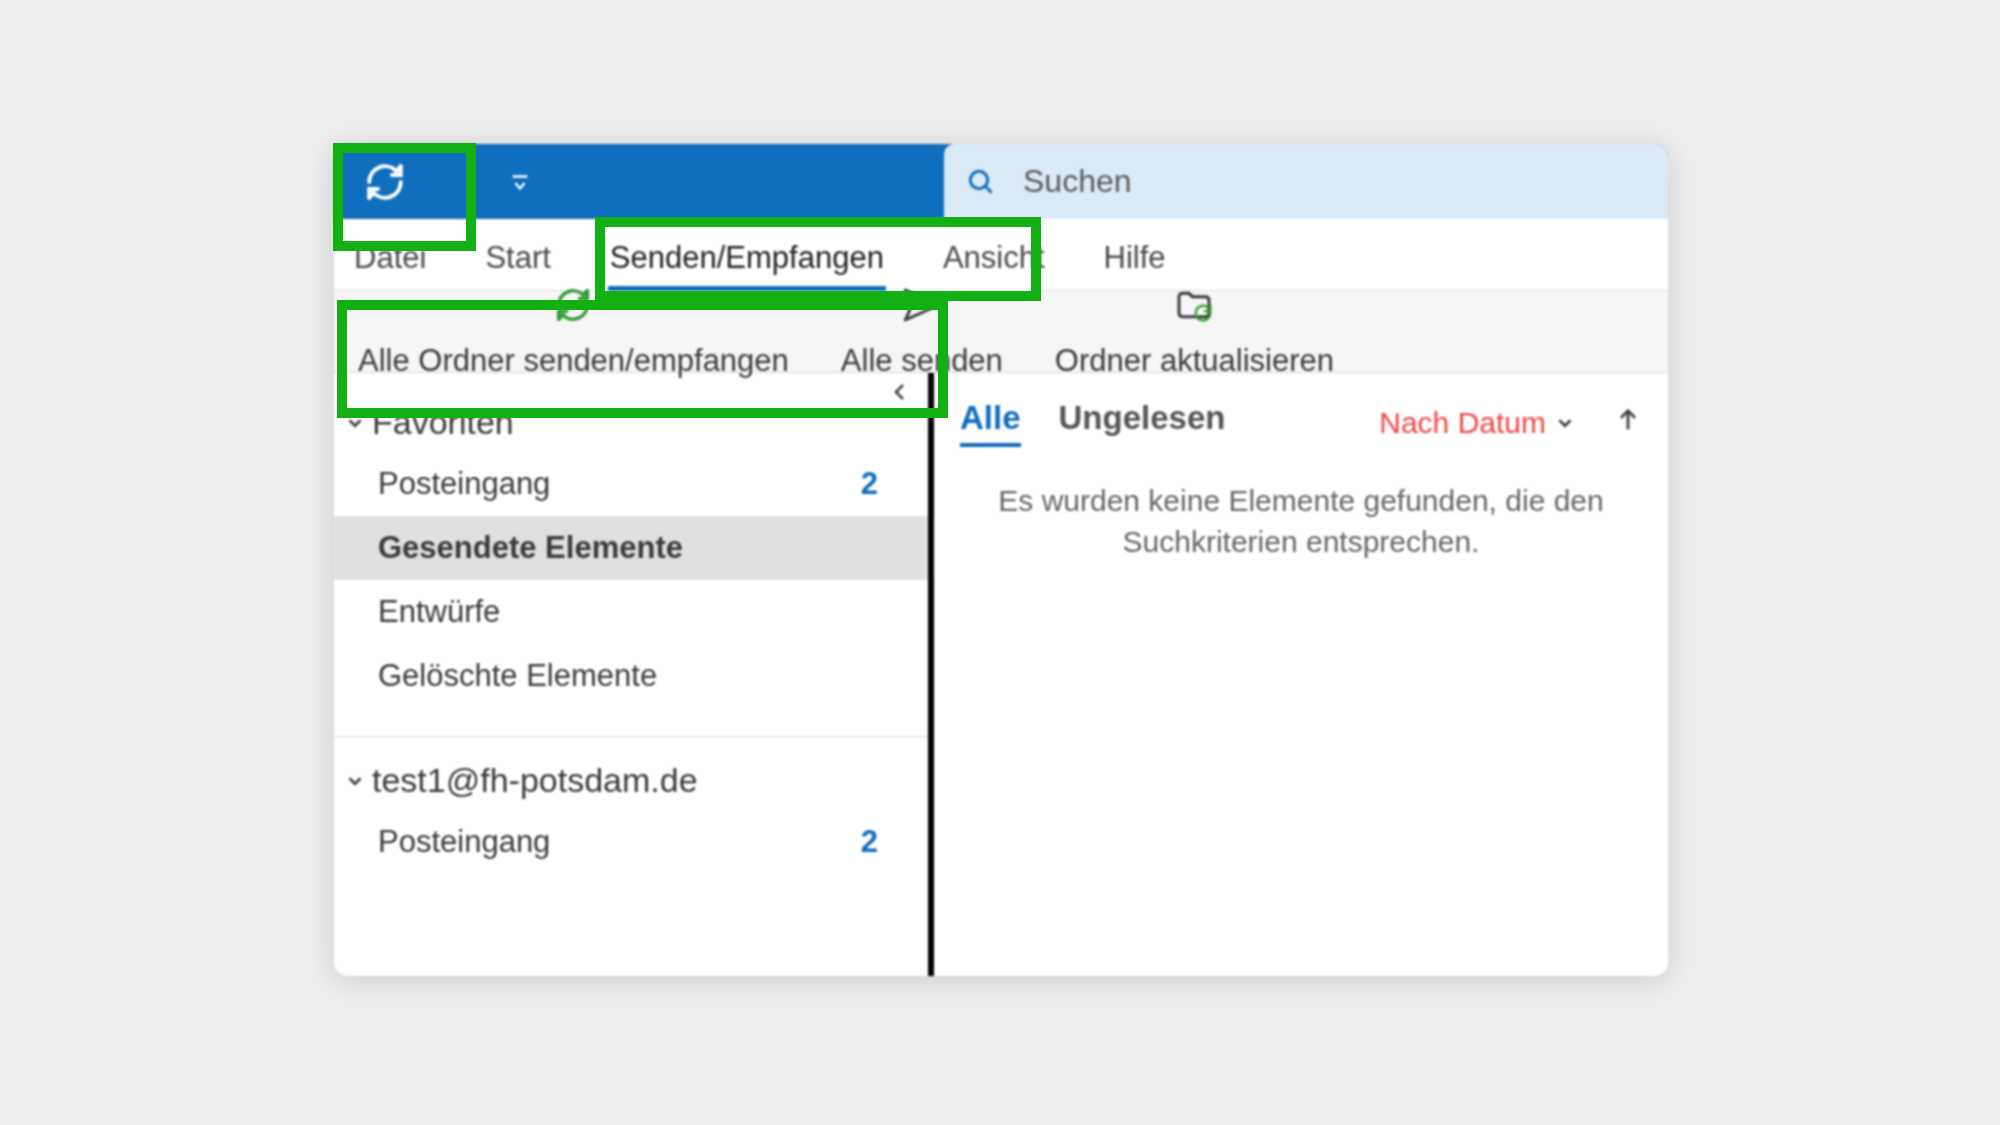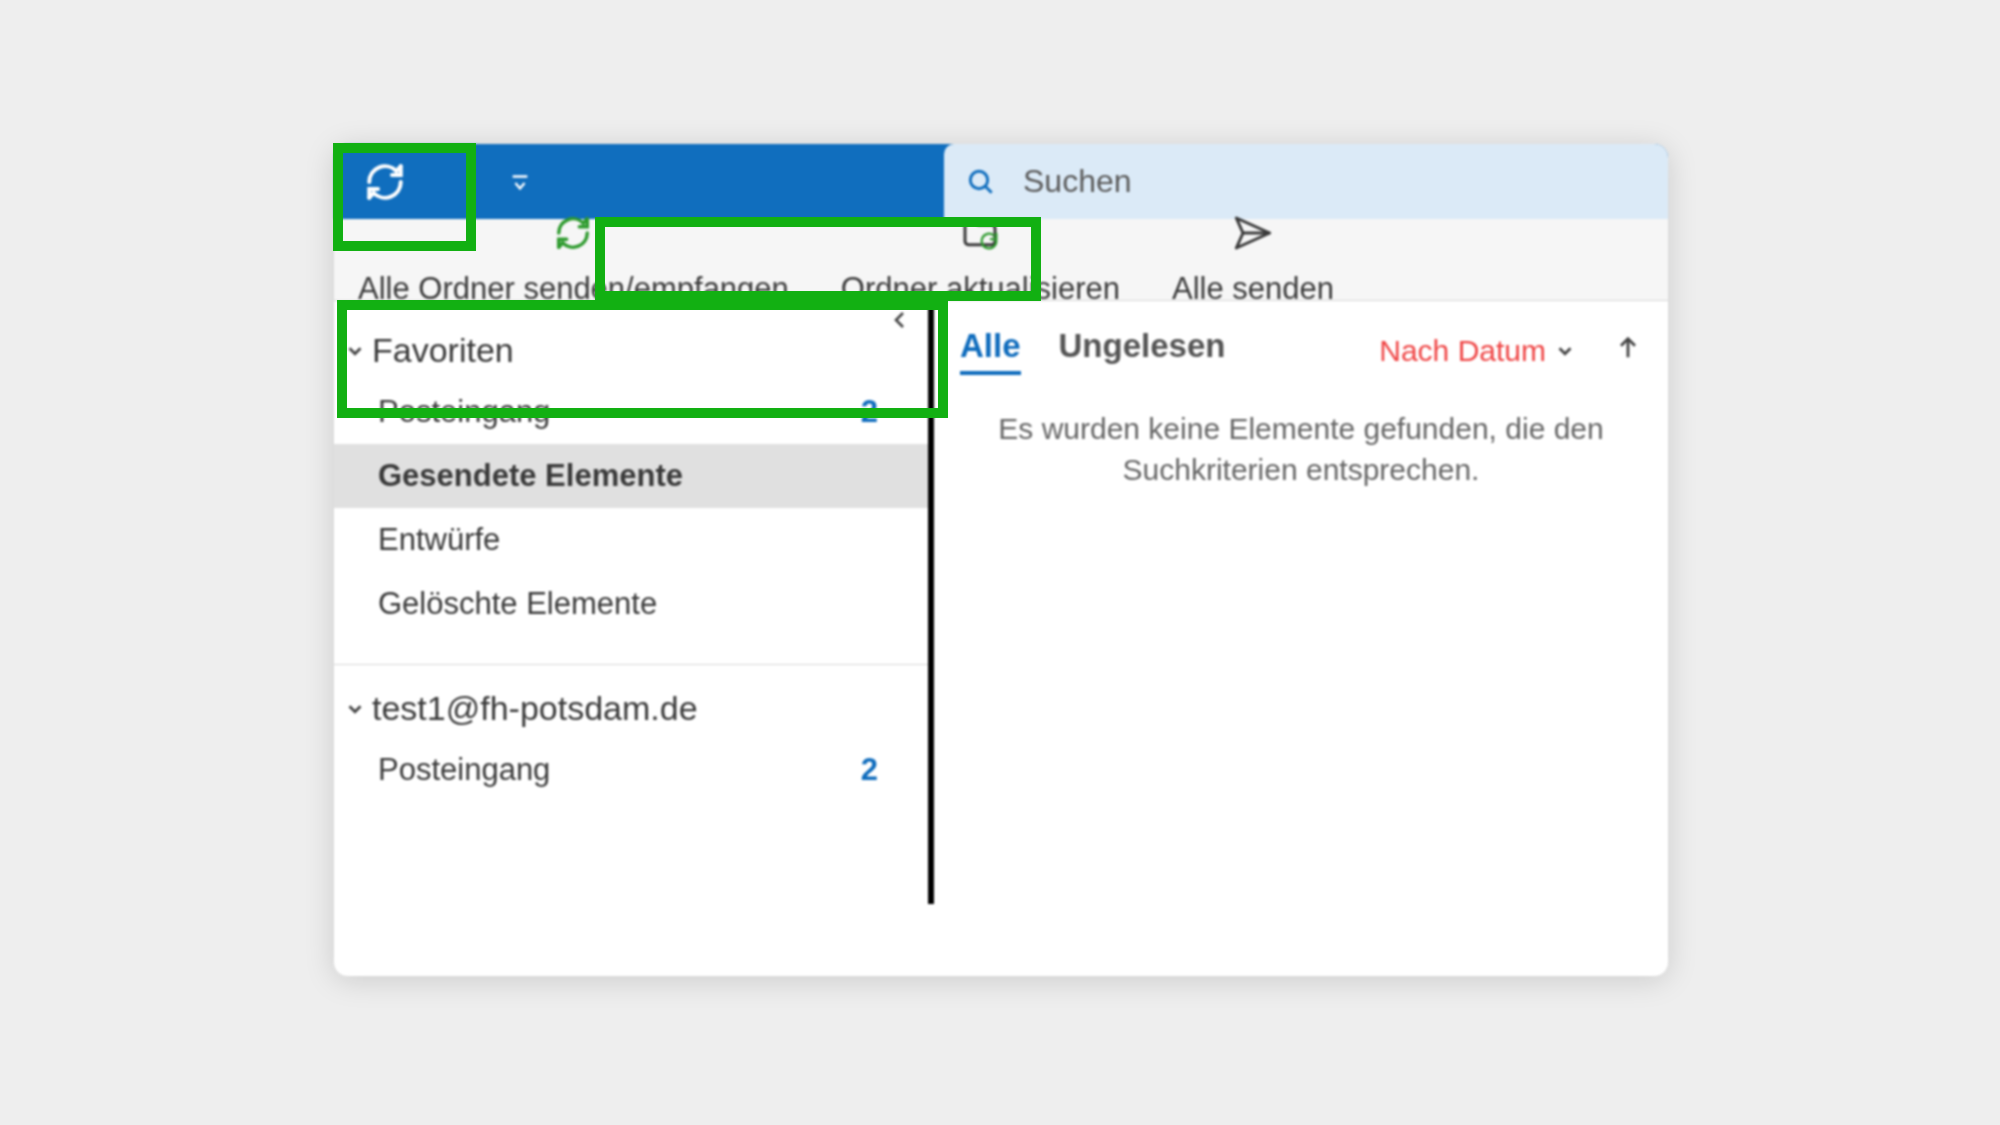--- a/index.html
+++ b/index.html
@@ -239,53 +239,60 @@
         <span class="searchglyph">
           <svg viewBox="0 0 24 24" width="32" height="32" fill="none" stroke="#106ebe" stroke-width="2.2">
             <circle cx="10.5" cy="10.5" r="6.5"></circle>
             <line x1="20" y1="20" x2="15.2" y2="15.2"></line>
           </svg>
         </span>
         <span class="search-placeholder">Suchen</span>
       </div>
     </div>
 
+    <div class="ribbon-tabs">
+      <div class="tab">Datei</div>
+      <div class="tab">Start</div>
+      <div class="tab active">Senden/Empfangen</div>
+      <div class="tab">Ansicht</div>
+      <div class="tab">Hilfe</div>
+    </div>
 
     <div class="toolbar">
       <div class="tool-btn">
         <span class="tool-icon">
           <svg viewBox="0 0 24 24" width="38" height="38" fill="none" stroke="#2e9b2e" stroke-width="2.2" stroke-linecap="round">
             <path d="M21 12a9 9 0 0 1-15.5 6.2L3 21"></path>
             <path d="M3 12a9 9 0 0 1 15.5-6.2L21 3"></path>
             <polyline points="21 3 21 8 16 8"></polyline>
             <polyline points="3 21 3 16 8 16"></polyline>
           </svg>
         </span>
         <span>Alle Ordner senden/empfangen</span>
       </div>
       <div class="tool-btn">
         <span class="tool-icon">
+          <svg viewBox="0 0 24 24" width="40" height="40" fill="none" stroke="#3a3a3a" stroke-width="1.8" stroke-linejoin="round">
+            <polygon points="2 3 22 12 2 21 6 12 2 3"></polygon>
+            <line x1="6" y1="12" x2="22" y2="12"></line>
+          </svg>
+        </span>
+        <span>Alle senden</span>
+      </div>
+      <div class="tool-btn">
+        <span class="tool-icon">
           <svg viewBox="0 0 24 24" width="40" height="40" fill="none" stroke="#3a3a3a" stroke-width="1.8">
             <path d="M3 7a2 2 0 0 1 2-2h4l2 2h8a2 2 0 0 1 2 2v8a2 2 0 0 1-2 2H5a2 2 0 0 1-2-2V7z"></path>
           </svg>
           <svg viewBox="0 0 24 24" width="22" height="22" fill="none" stroke="#2e9b2e" stroke-width="2.5" stroke-linecap="round" style="margin-left:-22px; margin-top:16px;">
             <path d="M20 12a8 8 0 1 1-3-6.2"></path>
             <polyline points="20 4 20 10 14 10"></polyline>
           </svg>
         </span>
         <span>Ordner aktualisieren</span>
-      </div>
-      <div class="tool-btn">
-        <span class="tool-icon">
-          <svg viewBox="0 0 24 24" width="40" height="40" fill="none" stroke="#3a3a3a" stroke-width="1.8" stroke-linejoin="round">
-            <polygon points="2 3 22 12 2 21 6 12 2 3"></polygon>
-            <line x1="6" y1="12" x2="22" y2="12"></line>
-          </svg>
-        </span>
-        <span>Alle senden</span>
       </div>
     </div>
 
     <div class="body">
 
       <div class="nav">
         <span class="nav-collapse">
           <svg viewBox="0 0 24 24" width="24" height="24" fill="none" stroke="#444" stroke-width="2.6">
               <polyline points="15 5 8 12 15 19"></polyline>
             </svg>

